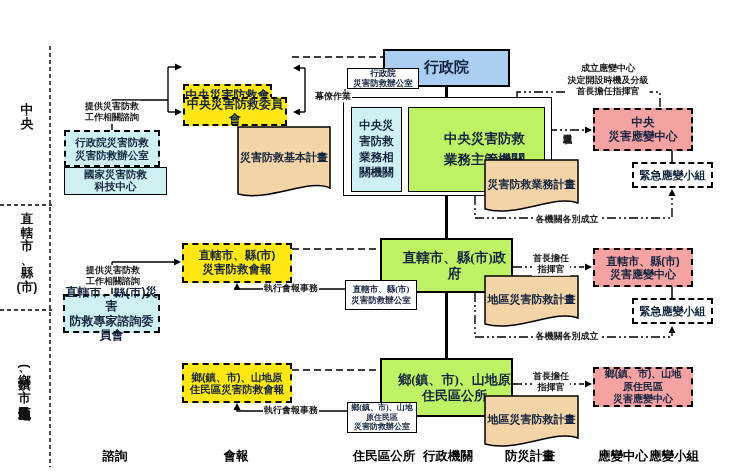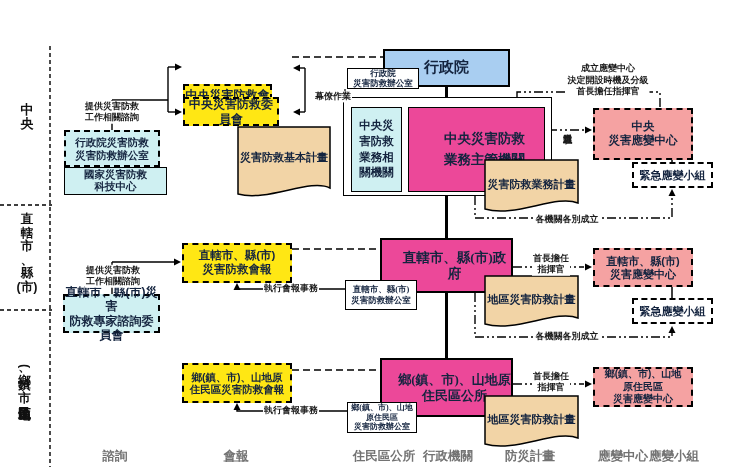--- a/index.html
+++ b/index.html
@@ -4,33 +4,33 @@
 <style>
   html,body{margin:0;padding:0;background:#fff;}
   body{width:740px;height:476px;position:relative;overflow:hidden;
        font-family:"Liberation Sans",sans-serif;color:#14243f;}
   .box{position:absolute;display:flex;align-items:center;justify-content:center;
        text-align:center;white-space:pre-line;box-sizing:border-box;
        font-weight:bold;line-height:1.18;z-index:2;}
   .dashed{border:2px dashed #000;}
   .solid{border:1.6px solid #000;font-family:Liberation Serif, serif;}
   .yellow{background:#ffe714;}
-  .cyan{background:#ec4899;padding-left:16px;}
+  .cyan{background:#bef264;padding-left:16px;}
   .palecyan{background:#cff0f2;}
   .blue{background:#a9cef1;}
   .pink{background:#f5a2a2;}
   .white{background:#fff;}
   .ann{position:absolute;transform:translate(-50%,-50%);text-align:center;
        white-space:pre-line;font-size:9px;font-weight:bold;color:#1b1b1b;
        background:#fff;line-height:1.25;z-index:4;padding:0 1px;}
   .vert{writing-mode:vertical-rl;letter-spacing:1px;}
   .band{position:absolute;font-weight:bold;color:#111;text-align:center;
         white-space:pre-line;z-index:2;line-height:1.08;font-size:13px;}
   .axis{position:absolute;transform:translate(-50%,-50%);font-size:12.5px;
-        font-weight:bold;color:#737373;z-index:4;white-space:nowrap;}
+        font-weight:bold;color:#000000;z-index:4;white-space:nowrap;}
   .doclabel{position:absolute;transform:translate(-50%,-50%);font-size:11px;
         font-weight:bold;color:#14243f;z-index:4;white-space:nowrap;}
   svg{position:absolute;left:0;top:0;pointer-events:none;}
   #lines{z-index:1;}
   #docs{z-index:3;}
 </style>
 </head>
 <body>
 
 <svg id="lines" width="740" height="476" viewBox="0 0 740 476">
@@ -102,36 +102,36 @@
 央</div>
 <div class="band" style="left:14px;top:213px;width:26px;font-size:12.5px;">直
 轄
 市
 、
 縣
 (市)</div>
 <div class="band vert" style="left:17px;top:316px;height:130px;font-size:12.5px;letter-spacing:0;">鄉(鎮、市)、山地原住民區</div>
 
 <div class="box dashed yellow" style="left:183px;top:52px;width:89px;height:36px;font-size:12px;margin-top:32px;">中央災害防救會報</div>
-<div class="box dashed yellow" style="left:183px;top:97px;width:96px;height:29px;font-size:12px;">中央災害防救委員會</div>
+<div class="box dashed yellow" style="left:183px;top:97px;width:104px;height:29px;font-size:12px;">中央災害防救委員會</div>
 <div class="box dashed palecyan" style="left:64px;top:130px;width:96px;height:37px;font-size:10.5px;">行政院災害防救
 災害防救辦公室</div>
 <div class="box solid palecyan" style="left:64px;top:167px;width:103px;height:28px;font-size:10.5px;">國家災害防救
 科技中心</div>
 <div class="box solid blue" style="left:383px;top:49px;width:127px;height:38px;font-size:15px;border-width:2px;">行政院</div>
 <div class="box solid white" style="left:347px;top:68px;width:72px;height:21px;font-size:8.5px;line-height:1.15;border-width:1px;">行政院
 災害防救辦公室</div>
 <div class="box solid white" style="left:343px;top:97px;width:209px;height:99px;"></div>
 <div class="box solid palecyan" style="left:351px;top:107px;width:51px;height:85px;font-size:11.5px;line-height:1.35;">中央災
 害防救
 業務相
 關機關</div>
 <div class="box solid cyan" style="left:408px;top:107px;width:137px;height:85px;font-size:13.5px;line-height:1.5;">中央災害防救
 業務主管機關</div>
-<div class="box dashed pink" style="left:593px;top:108px;width:100px;height:52px;font-size:11.5px;">中央
+<div class="box dashed pink" style="left:593px;top:108px;width:100px;height:43px;font-size:11.5px;">中央
 災害應變中心</div>
 <div class="box dashed white" style="left:632px;top:162px;width:81px;height:26px;font-size:11px;">緊急應變小組</div>
 
 <div class="box dashed yellow" style="left:182px;top:243px;width:110px;height:40px;font-size:11.5px;">直轄市、縣(市)
 災害防救會報</div>
 <div class="box dashed palecyan" style="left:63px;top:294px;width:97px;height:39px;font-size:12px;">直轄市、縣(市)災害
 防救專家諮詢委員會</div>
 <div class="box solid cyan" style="left:380px;top:238px;width:133px;height:55px;font-size:13.5px;border-width:2px;">直轄市、縣(市)政府</div>
 <div class="box solid white" style="left:345px;top:280px;width:72px;height:30px;font-size:8.5px;line-height:1.25;border-width:1px;">直轄市、縣(市)
 災害防救辦公室</div>
@@ -173,18 +173,18 @@
 <div class="ann" style="left:567px;top:220px;">各機關各別成立</div>
 <div class="ann" style="left:567px;top:337px;">各機關各別成立</div>
 <div class="ann" style="left:291px;top:289px;">執行會報事務</div>
 <div class="ann" style="left:291px;top:411px;">執行會報事務</div>
 <div class="ann" style="left:551px;top:264px;">首長擔任
 指揮官</div>
 <div class="ann" style="left:551px;top:382px;">首長擔任
 指揮官</div>
 
 <div class="axis" style="left:115px;top:456px;">諮詢</div>
-<div class="axis" style="left:236px;top:456px;text-decoration:underline;">會報</div>
+<div class="axis" style="left:236px;top:456px;">會報</div>
 <div class="axis" style="left:384px;top:456px;">住民區公所</div>
 <div class="axis" style="left:448px;top:456px;">行政機關</div>
 <div class="axis" style="left:530px;top:456px;">防災計畫</div>
 <div class="axis" style="left:623px;top:456px;">應變中心</div>
 <div class="axis" style="left:674px;top:456px;">應變小組</div>
 
 </body></html>

